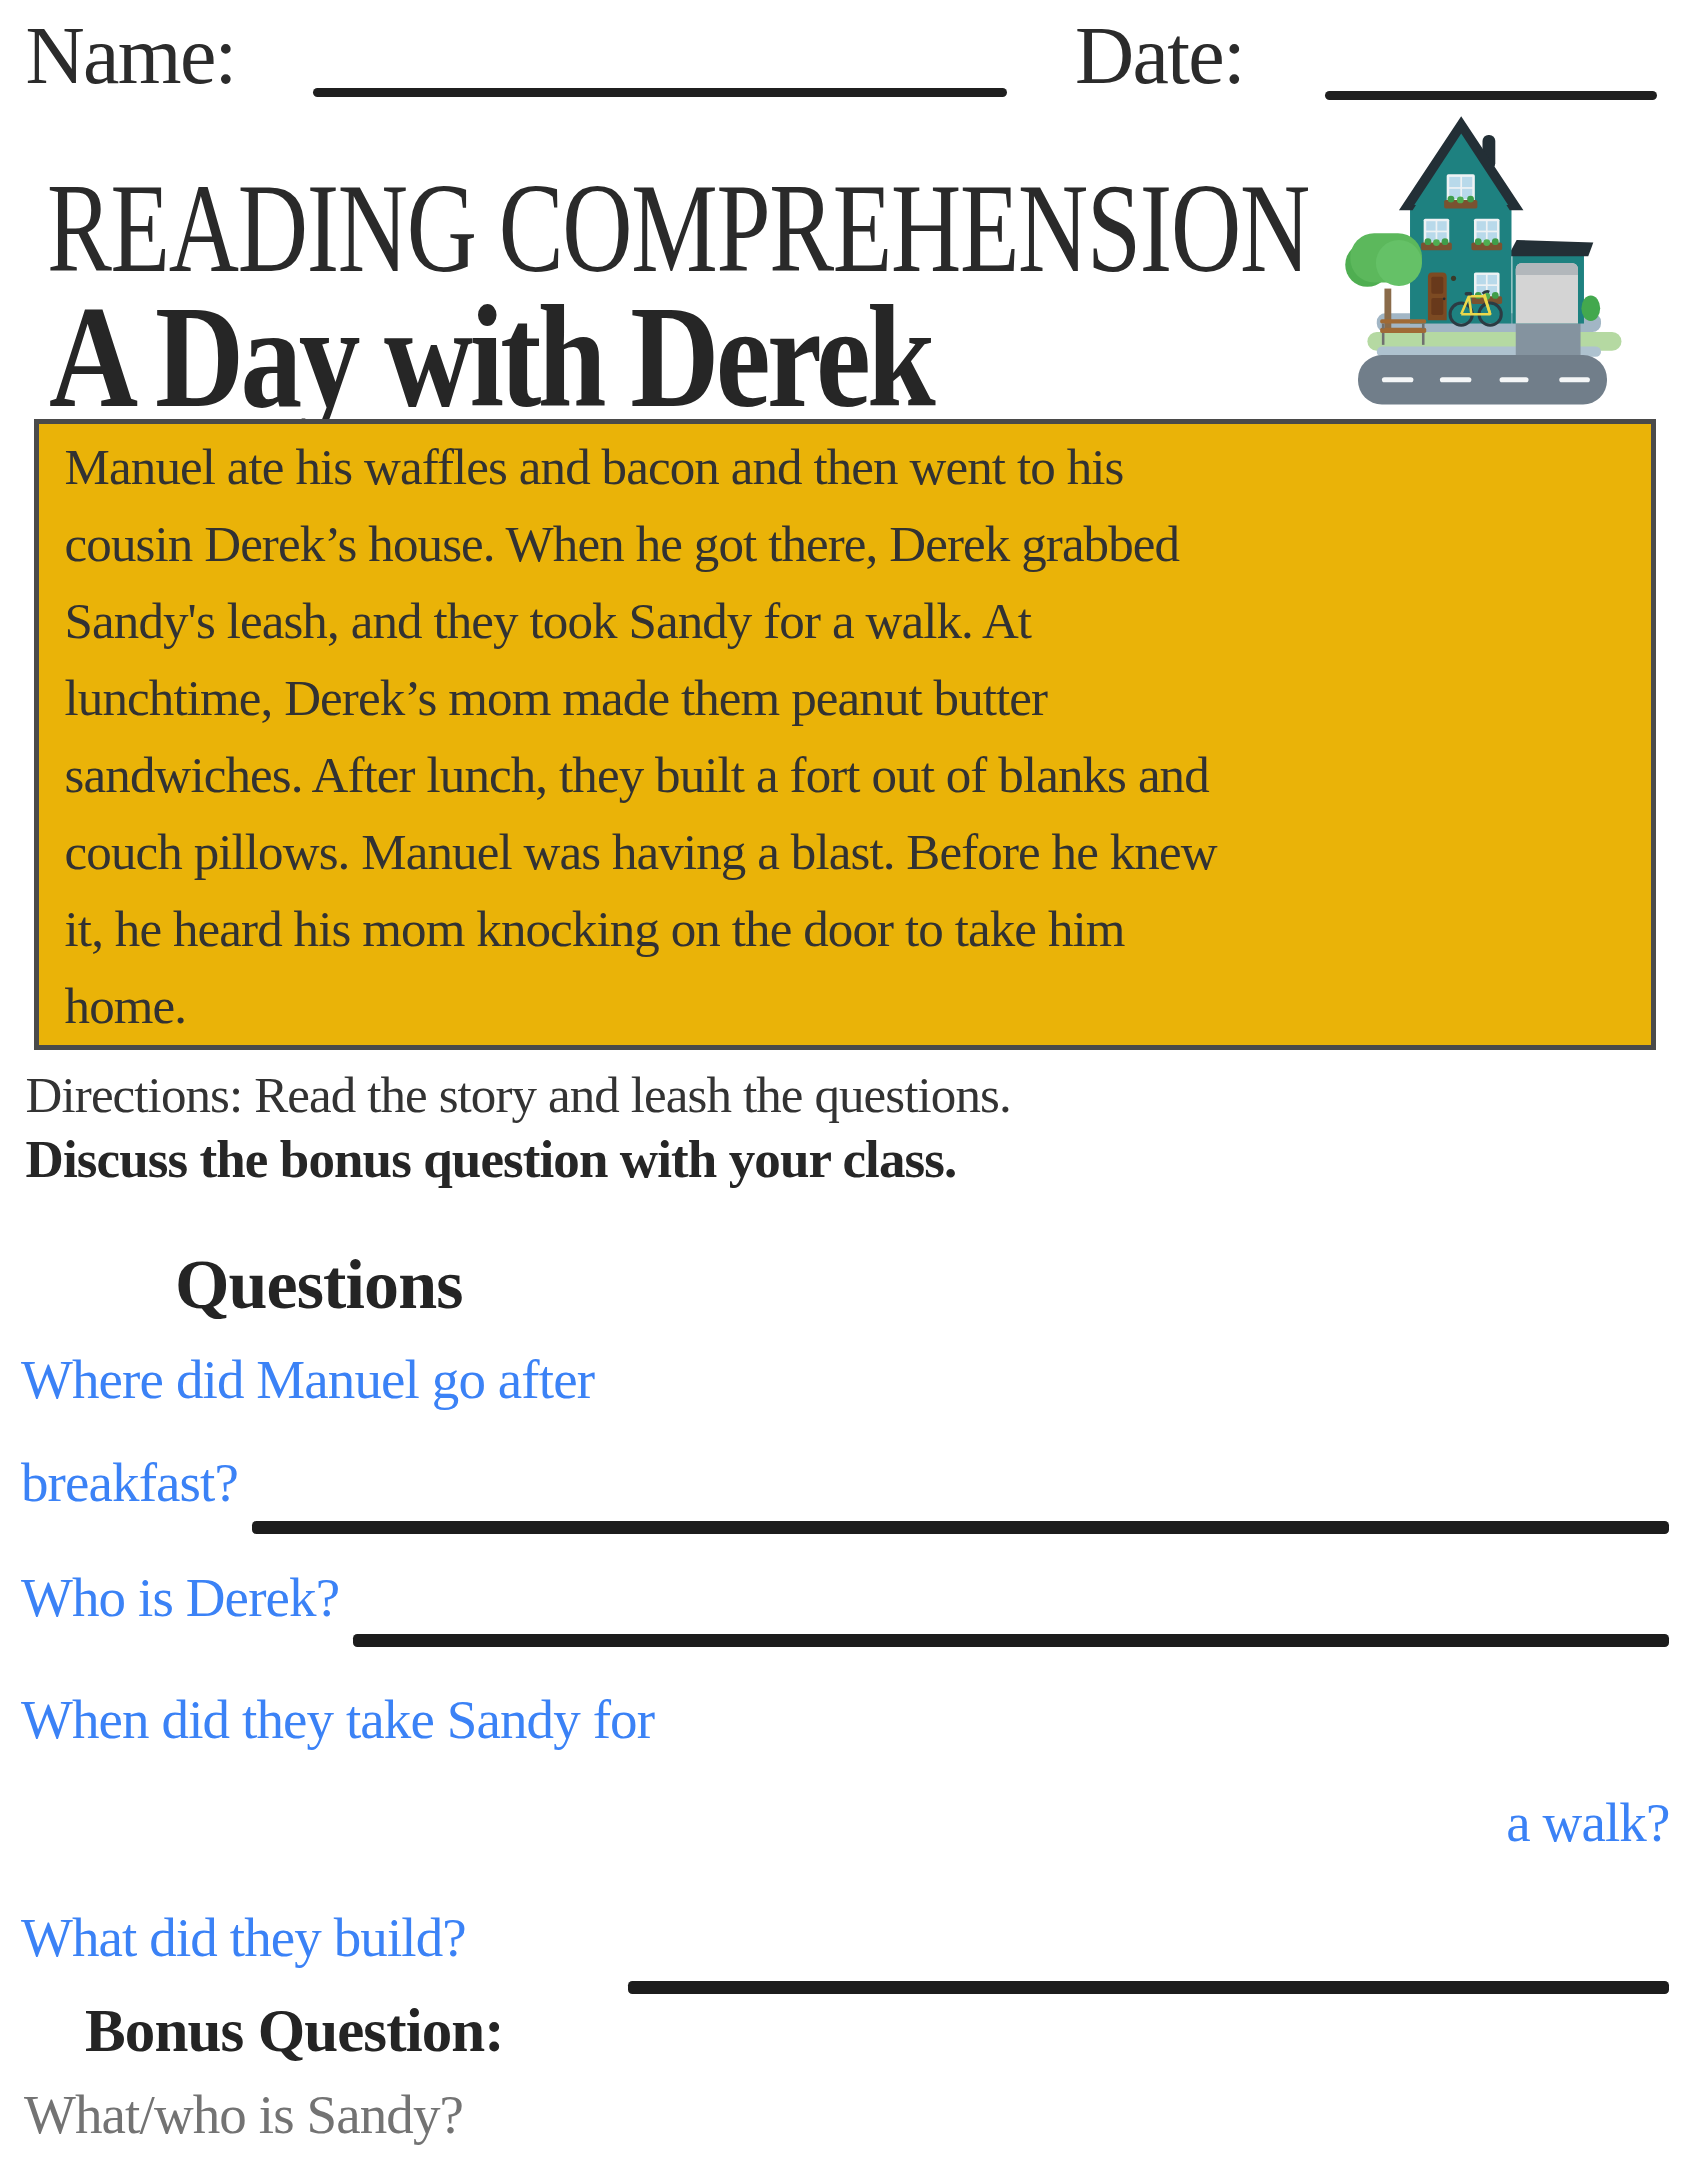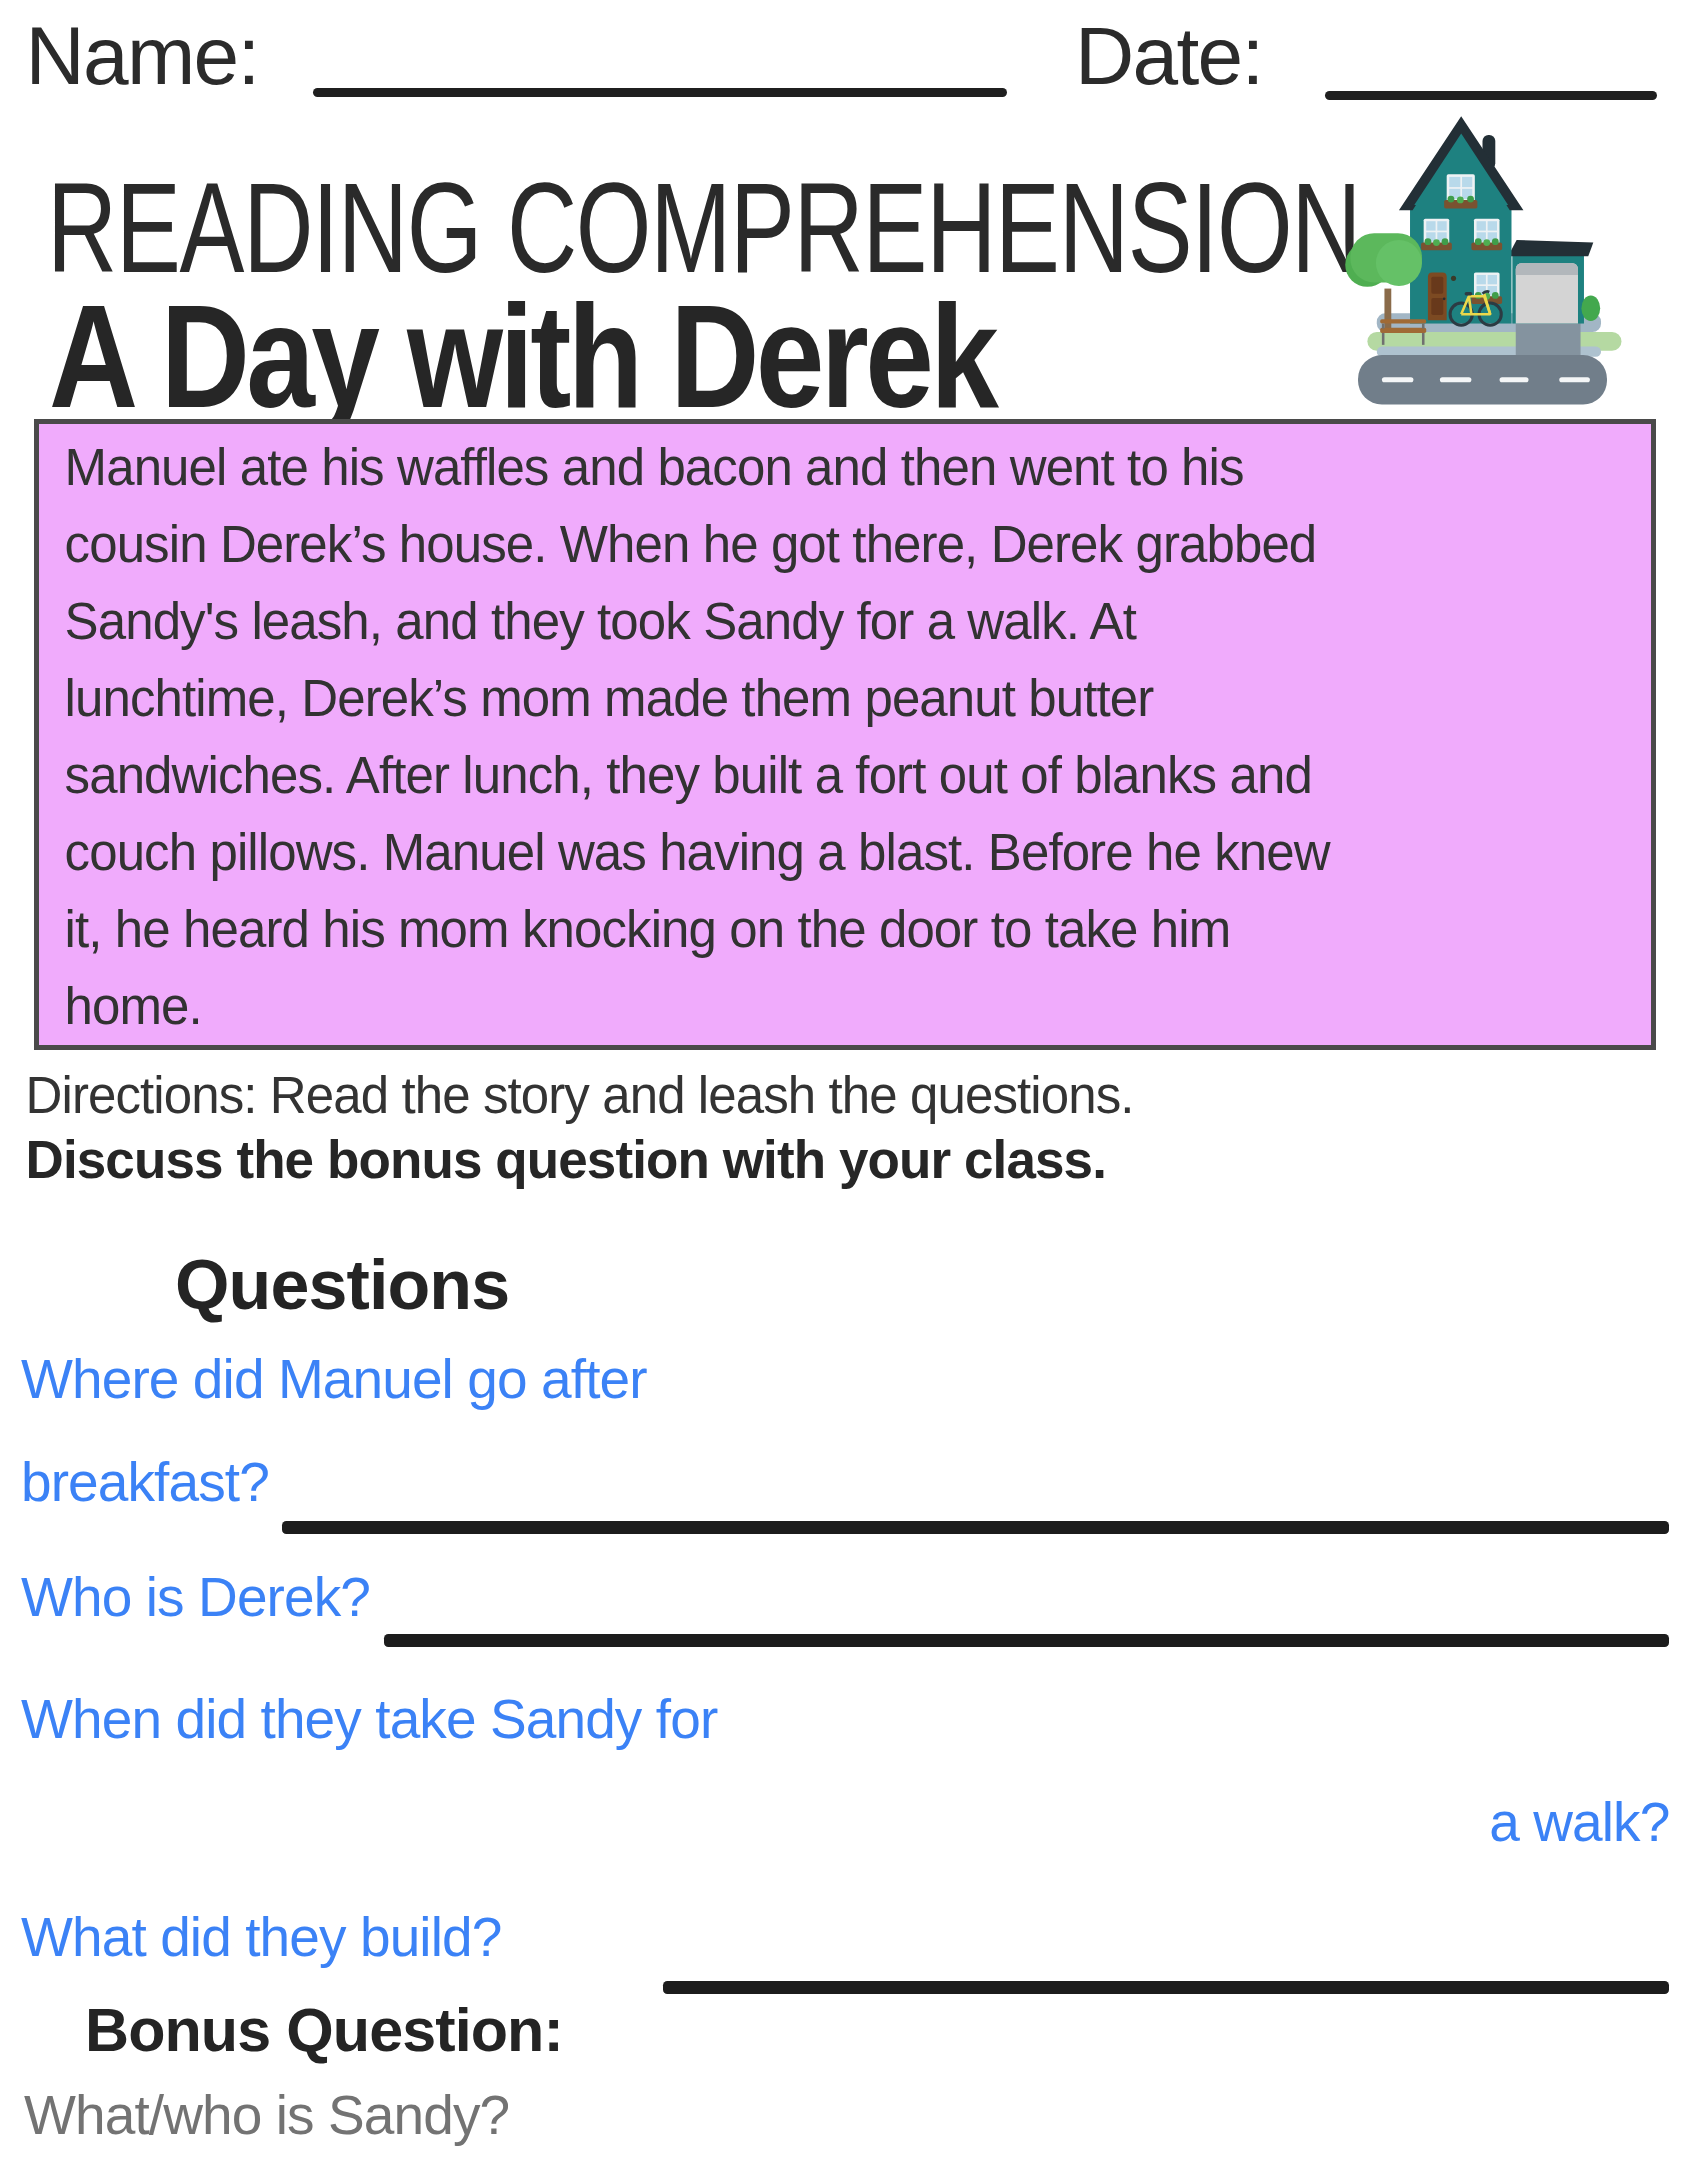--- a/index.html
+++ b/index.html
@@ -1,40 +1,40 @@
 <!DOCTYPE html>
 <html style="font-size:13.6px"><head>
 <meta charset="utf-8">
 <style>
   html,body{margin:0;padding:0;background:#ffffff;}
   .page{
     position:relative;
     width:1689px;height:2181px;
     background:#ffffff;
-    font-family:Liberation Sans, sans-serif;
+    font-family:Liberation Serif, serif;
     color:#2b2b2b;
     overflow:hidden;
   }
   .abs{position:absolute;}
   
   .hdr-label{font-size:82px;letter-spacing:-1.7px;color:#2b2b2b;line-height:1;}
   .rule{background:#1f1f1f;border-radius:5.1px;}
   
   .subtitle{
     font-size:128px;line-height:1;letter-spacing:-1.7px;color:#2a2a2a;
     transform:scaleX(0.76);transform-origin:left top;white-space:nowrap;
   }
   .main-title{
     font-size:147px;line-height:1;font-weight:bold;letter-spacing:-4.3px;color:#262626;
     transform:scaleX(0.84);transform-origin:left top;white-space:nowrap;
   }
   
   .story-box{
     left:34px;top:419px;width:1612px;height:621px;
-    border:5.1px solid #4a4a4a;background:#f0abfc;
+    border:5.1px solid #4a4a4a;background:#eab308;
   }
   .story-text{
     padding:5.1px 22px 0 25.6px;
     font-size:51px;line-height:77px;letter-spacing:-0.9px;color:#323232;
     white-space:nowrap;
   }
   
   .directions{left:25.6px;top:1065px;font-size:51px;letter-spacing:-0.9px;color:#333333;line-height:1.2;}
   .directions .bold{font-weight:bold;font-size:53px;color:#262626;margin-top:2px;}
   

